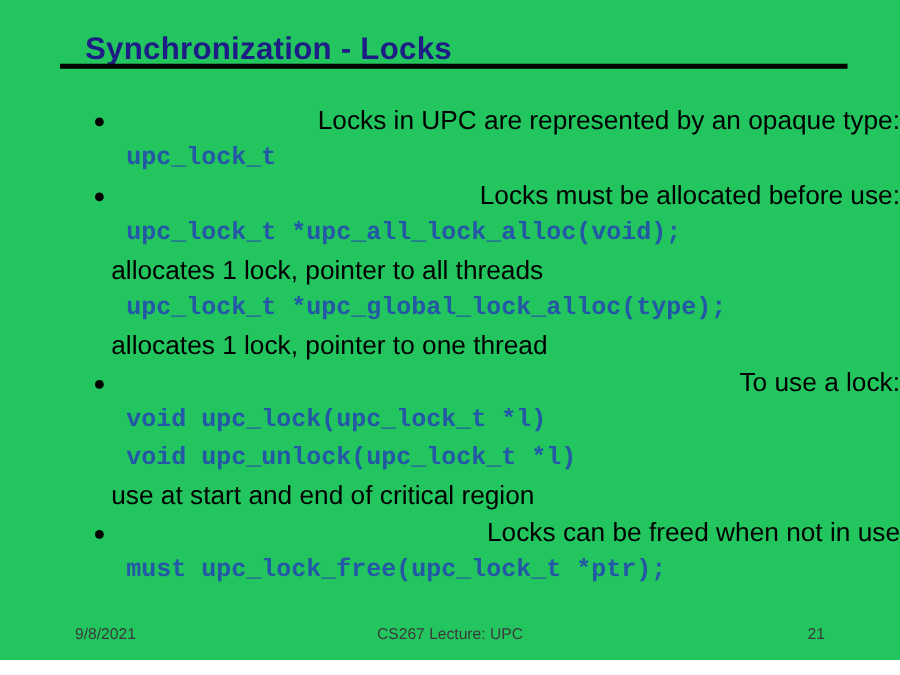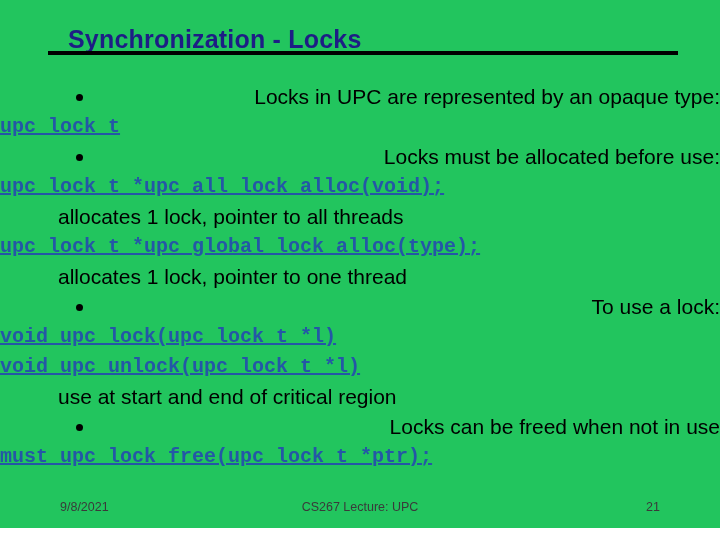--- a/index.html
+++ b/index.html
@@ -54,28 +54,28 @@
   .bullet-dot {
     position: absolute;
     left: 76px;
     top: 12px;
     width: 7px;
     height: 7px;
     border-radius: 50%;
     background: #000000;
   }
   .line-code {
+    padding-left: 101px;
     font-family: "Liberation Mono", "DejaVu Sans Mono", monospace;
     font-weight: bold;
     font-size: 20px;
     color: var(--code-color, #2457a6);
-    text-decoration: underline;
   }
   .line-note {
-    padding-left: 58px;
+    padding-left: 89px;
     font-size: 21px;
     color: #000000;
   }
   .footer {
     position: absolute;
     left: 0;
     top: 500px;
     width: 720px;
     height: 18px;
     font-size: 12.5px;

